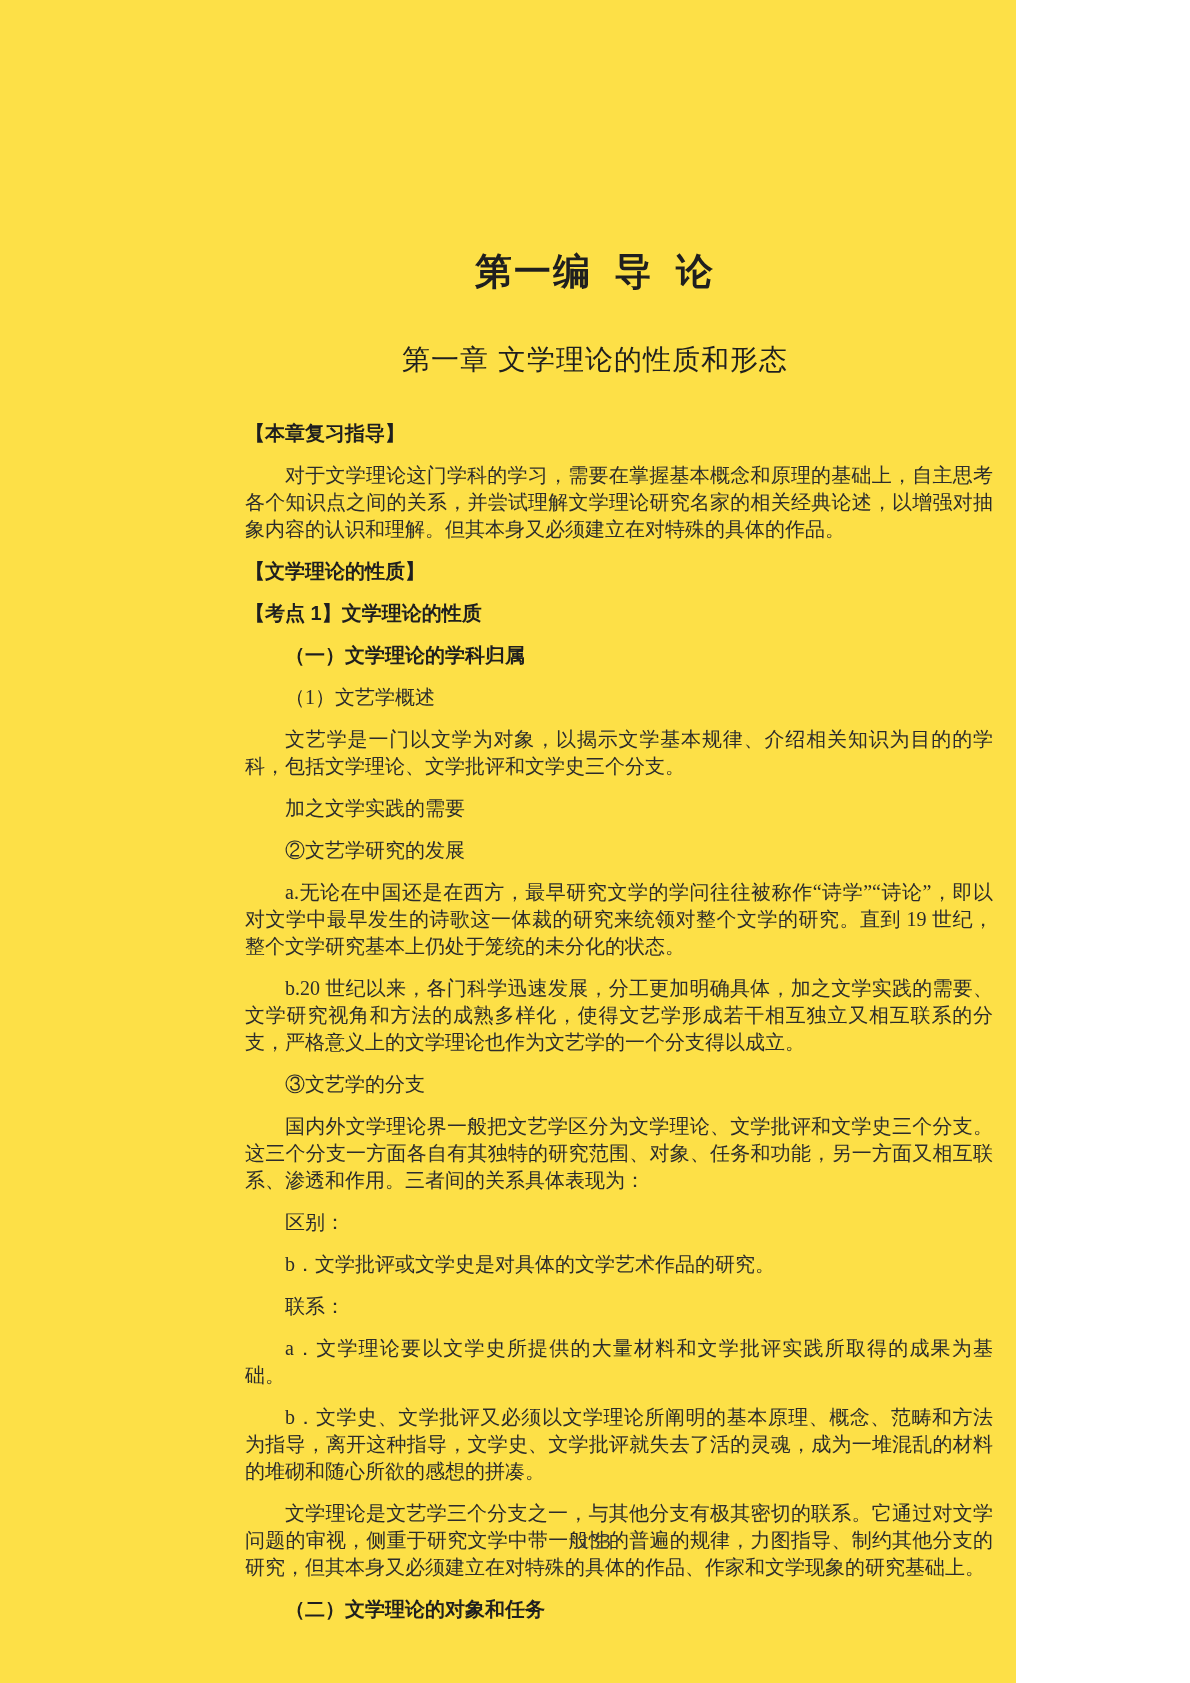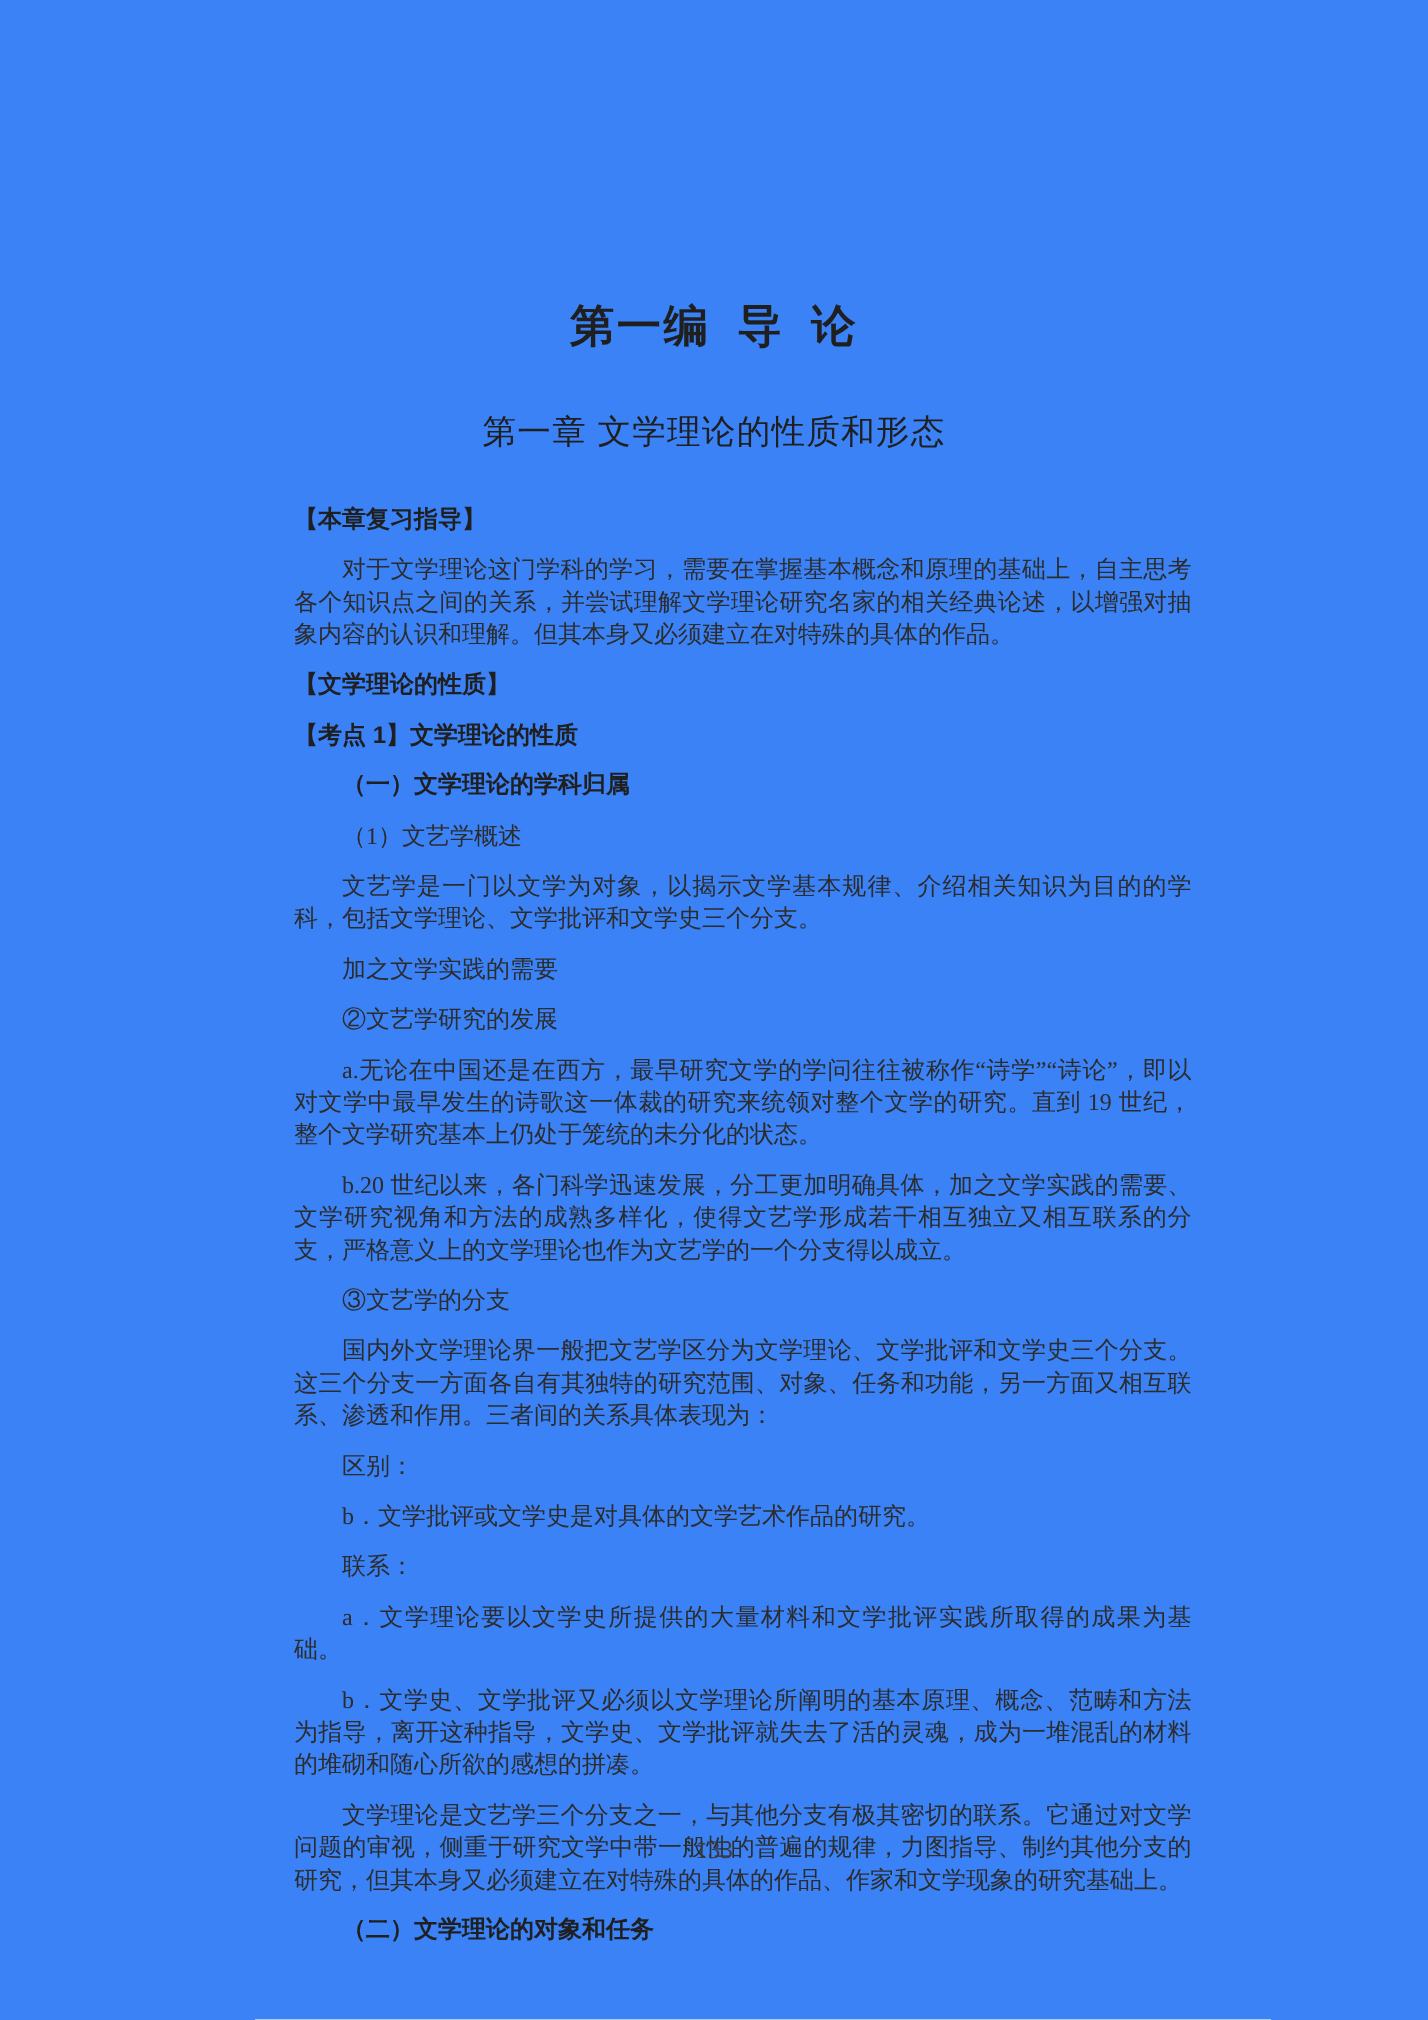--- a/index.html
+++ b/index.html
@@ -2,23 +2,23 @@
 <html lang="zh"><head>
 <meta charset="utf-8">
 <style>
   html, body {
     margin: 0;
     padding: 0;
     background: #ffffff;
   }
   .page {
     position: relative;
-    width: 1190px;
+    width: 1016px;
     height: 1683px;
-    background: #3b82f6;
+    background: #fde047;
     overflow: hidden;
     font-family: "Liberation Serif", "DejaVu Serif", serif;
     color: #2c2c2c;
   }
   .part-title {
     position: absolute;
     top: 247px;
     left: 0;
     width: 1190px;
     text-align: center;
@@ -56,21 +56,21 @@
     padding: 0;
   }
   .blk-header {
     font-weight: bold;
     font-family: "Liberation Sans", "DejaVu Sans", sans-serif;
     color: #1f1f1f;
     text-align: left;
   }
   .blk-sub {
     font-weight: bold;
-    font-family: Liberation Mono, monospace;
+    font-family: Liberation Sans, sans-serif;
     color: #1f1f1f;
     text-indent: 2em;
     text-align: left;
   }
   .blk-para {
     text-indent: 2em;
   }
   .page-number {
     position: absolute;
     top: 1516px;

